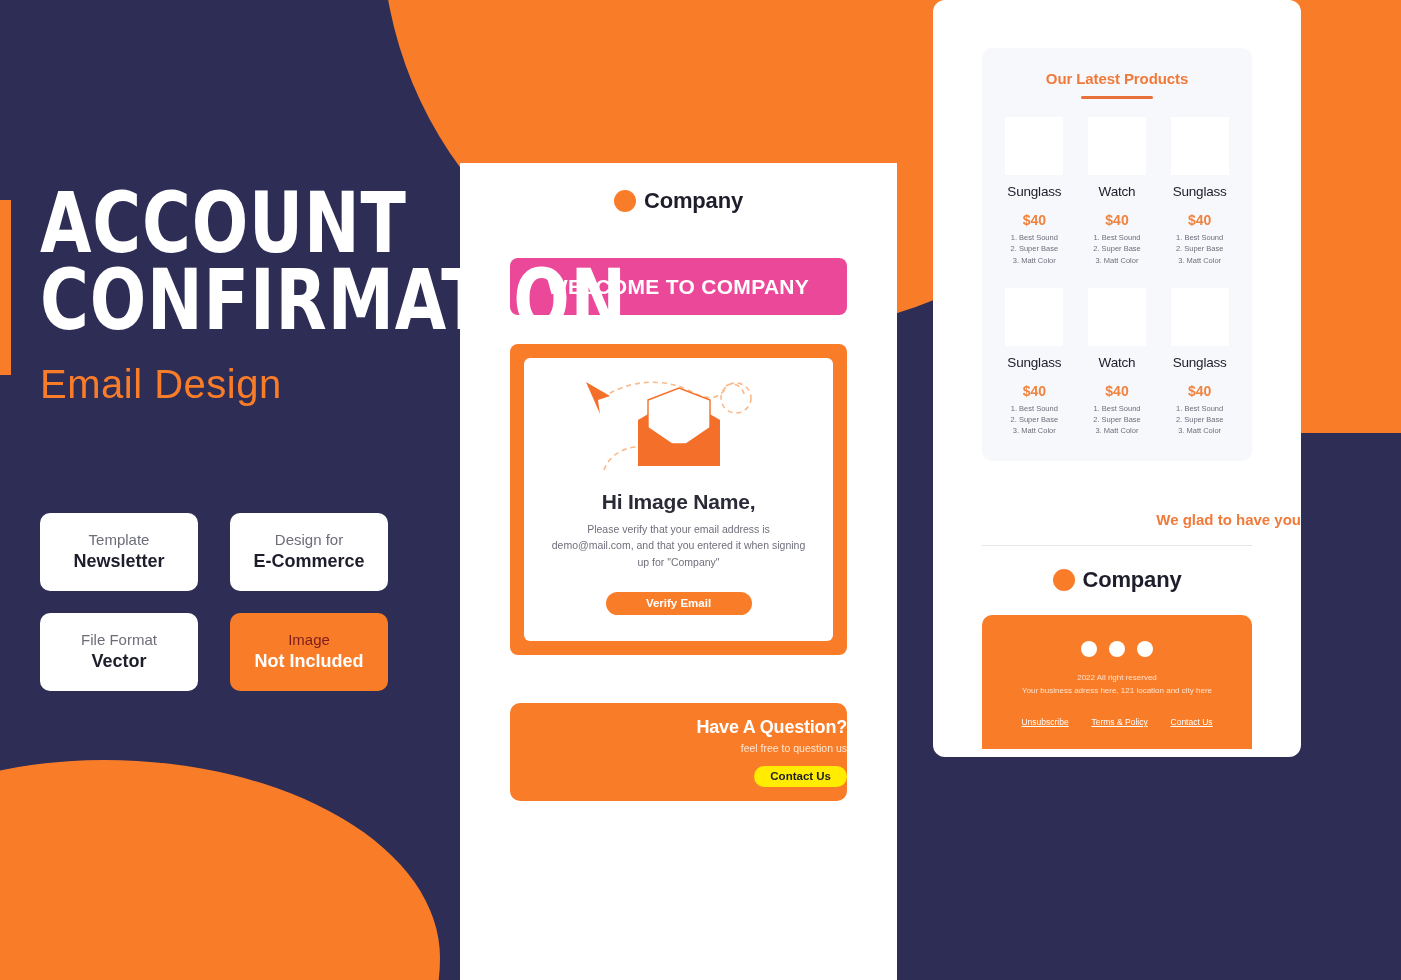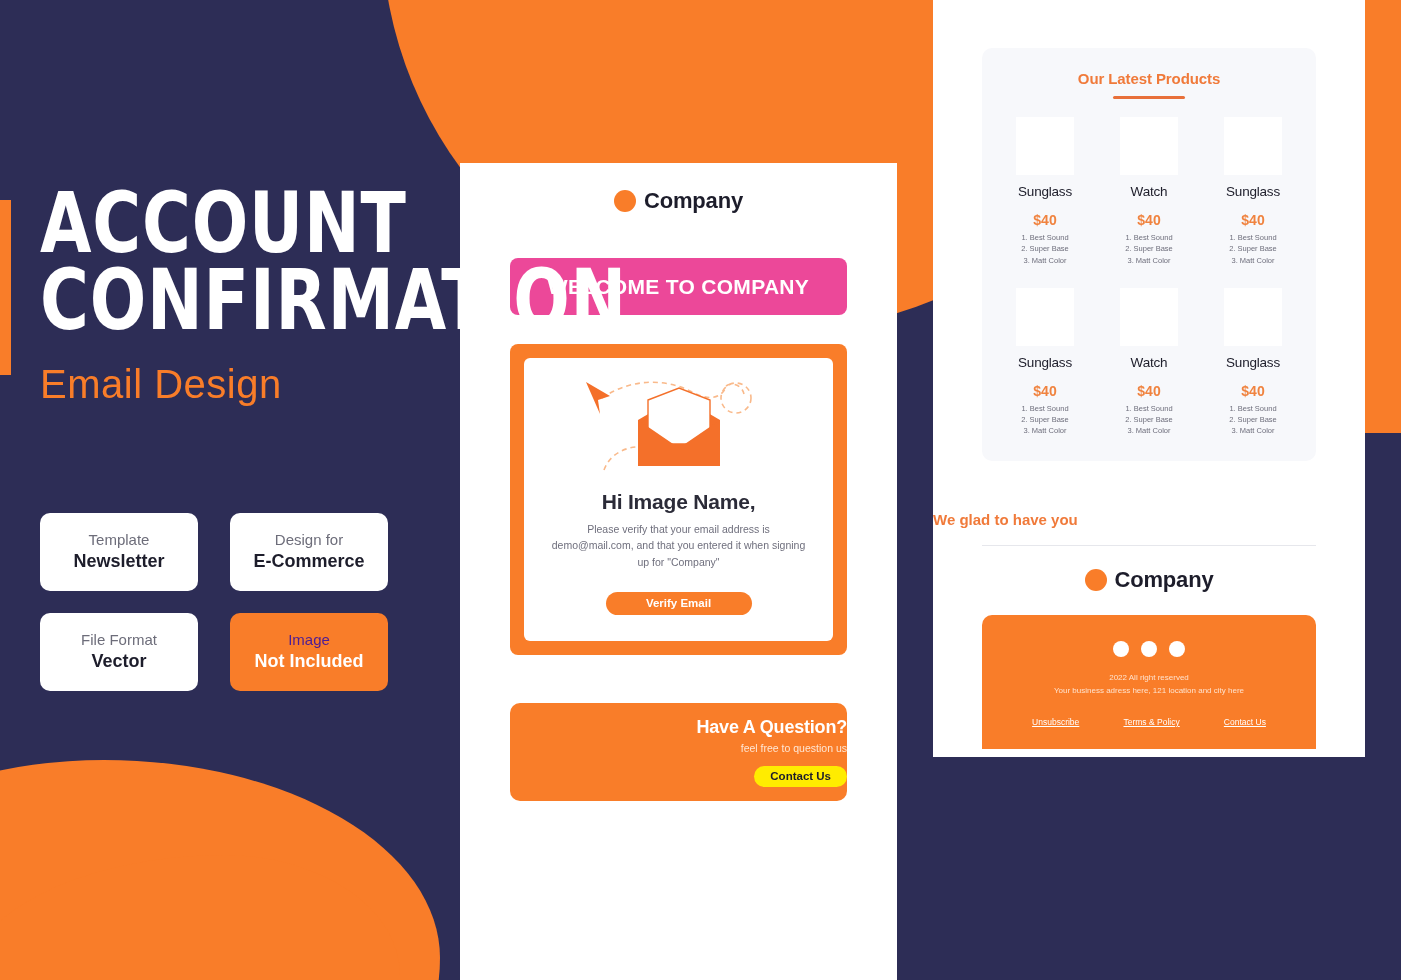--- a/index.html
+++ b/index.html
@@ -98,21 +98,21 @@
     align-items: center;
     justify-content: center;
     text-align: center;
   }
   .info-card.accent { background: #f97d29; }
   .info-top {
     font-size: 15px;
     color: #6d6d7a;
     line-height: 1.35;
   }
-  .info-card.accent .info-top { color: #4c1d95; }
+  .info-card.accent .info-top { color: #7f1d1d; }
   .info-bottom {
     font-size: 18px;
     font-weight: bold;
     color: #1d1d2b;
     line-height: 1.3;
   }
   .info-card.accent .info-bottom { color: #ffffff; }
 
   
   .panel-mid {
@@ -251,24 +251,25 @@
     padding: 0 16px;
     font-size: 11.5px;
     font-weight: bold;
     cursor: pointer;
   }
 
   
   .panel-right {
     position: absolute;
     left: 933px; top: 0px;
-    width: 432px; height: 757px;
+    width: 368px; height: 757px;
     background: #ffffff;
     z-index: 5;
     overflow: hidden;
+    border-radius: 12px;
   }
   .products-box {
     margin: 48px 49px 0 49px;
     background: #f7f8fb;
     border-radius: 10px;
     padding: 22px 16px 24px 16px;
   }
   .products-title {
     text-align: center;
     color: #f07a3a;
@@ -310,21 +311,21 @@
   }
   .product-feats {
     margin-top: 4px;
     font-size: 7.5px;
     line-height: 1.5;
     color: #6e6e7c;
     list-style: none;
   }
   .glad {
     margin-top: 50px;
-    text-align: left;
+    text-align: right;
     color: #f07a3a;
     font-size: 15px;
     font-weight: bold;
   }
   .glad-rule {
     margin: 17px 49px 0 49px;
     height: 1px;
     background: #e6e7ec;
   }
   .brand-row-right {

